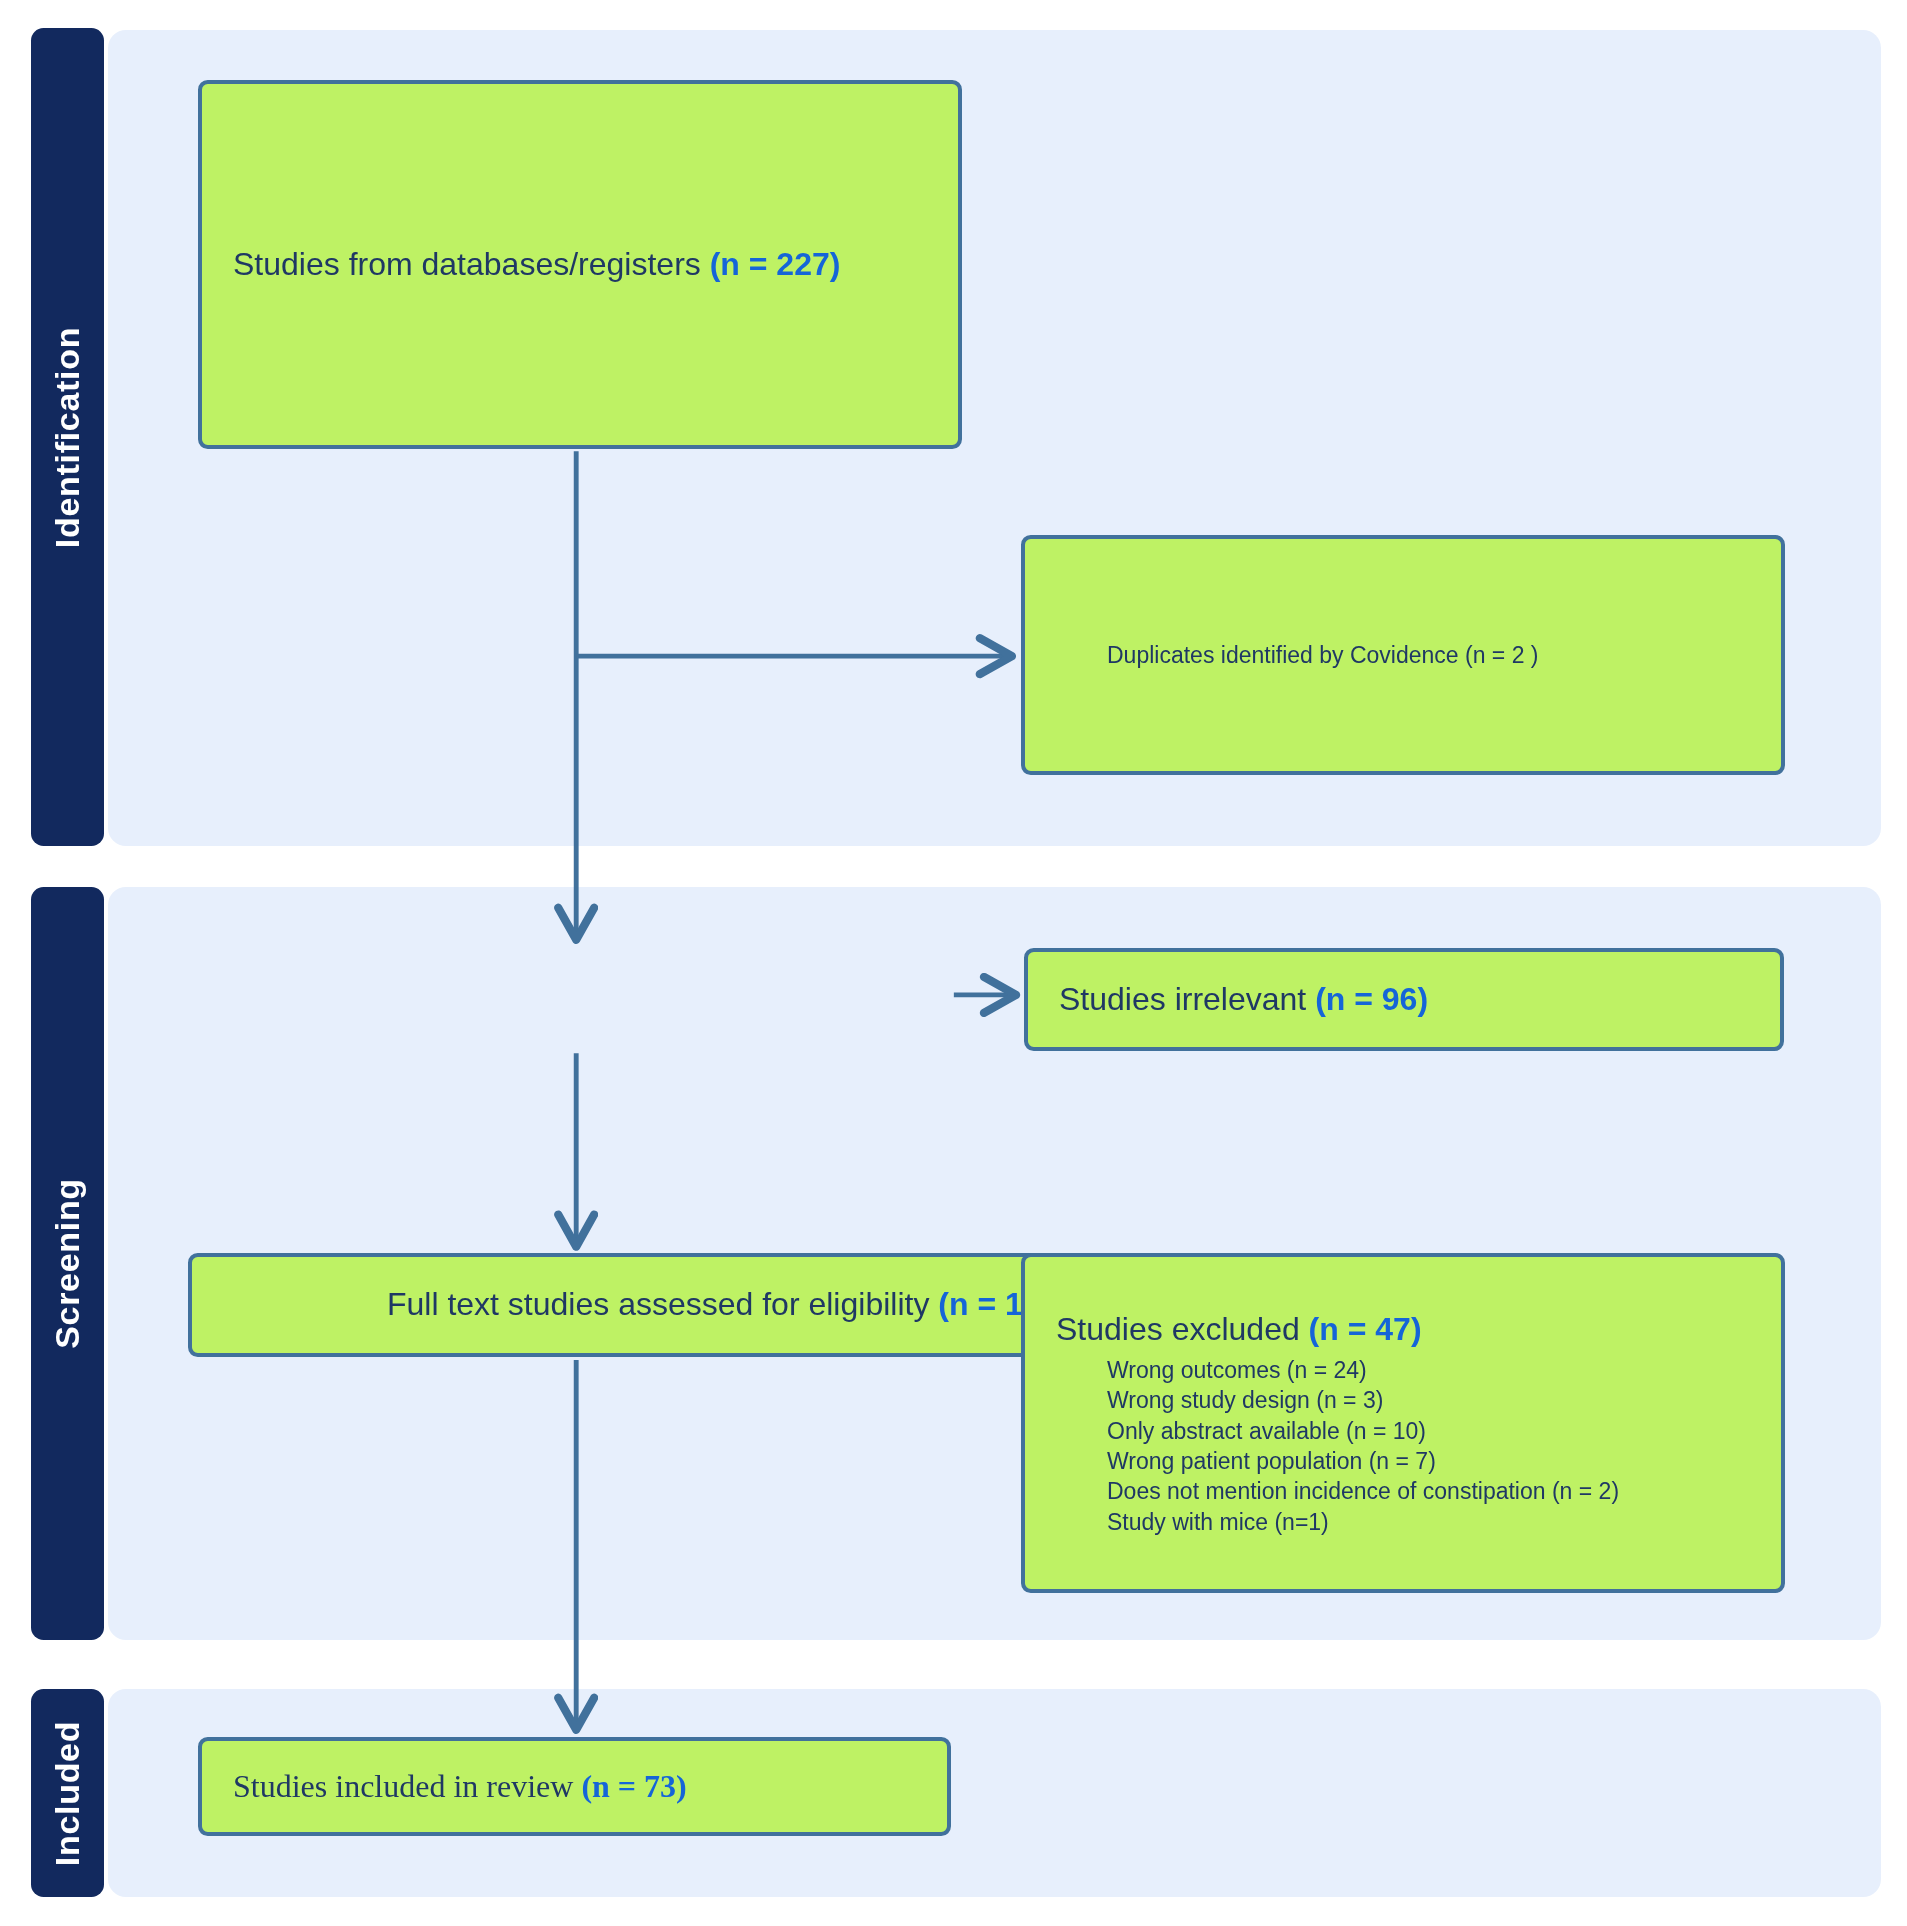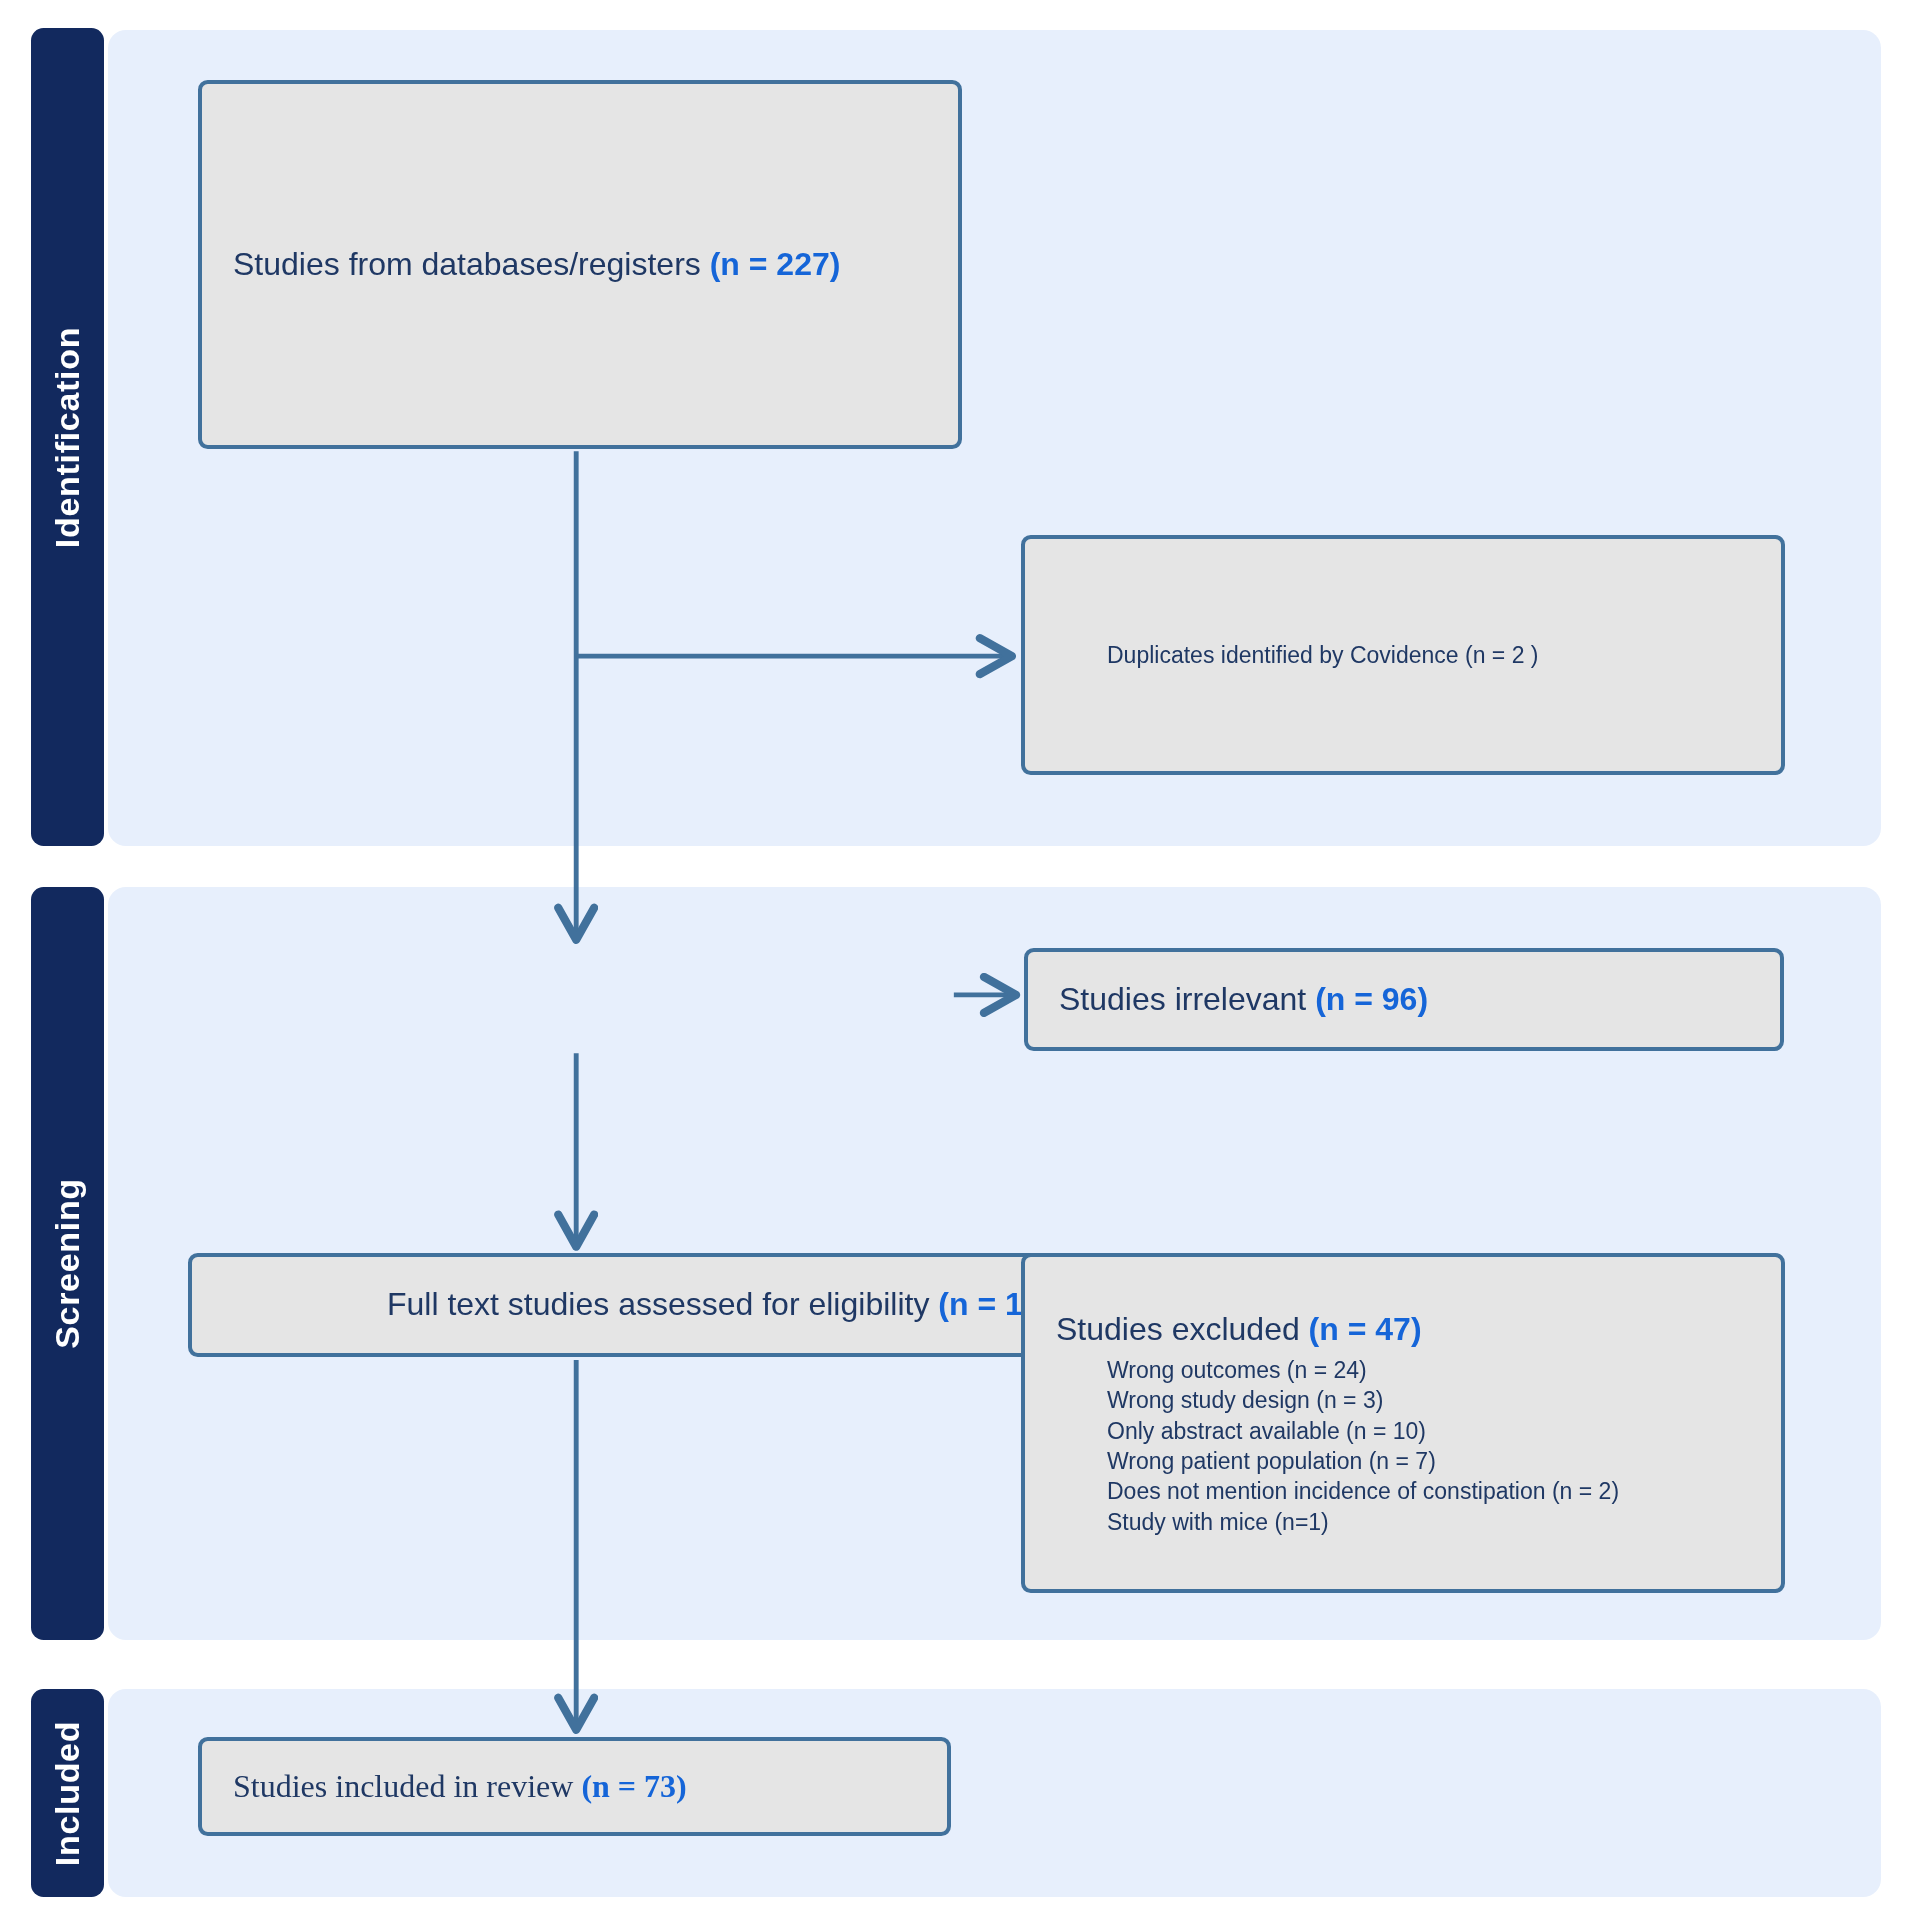--- a/index.html
+++ b/index.html
@@ -36,21 +36,21 @@
     position: absolute;
     left: 108px;
     width: 1773px;
     background: #e7effc;
     border-radius: 18px;
   }
 
   
   .box {
     position: absolute;
-    background: #e5e5e5;
+    background: #bef264;
     border: 4.2px solid #41719c;
     border-radius: 9.7px;
     box-sizing: border-box;
     display: flex;
     flex-direction: column;
     justify-content: center;
     padding-left: 31px;
     padding-right: 14px;
     font-size: 32px;
     line-height: 1.3;

